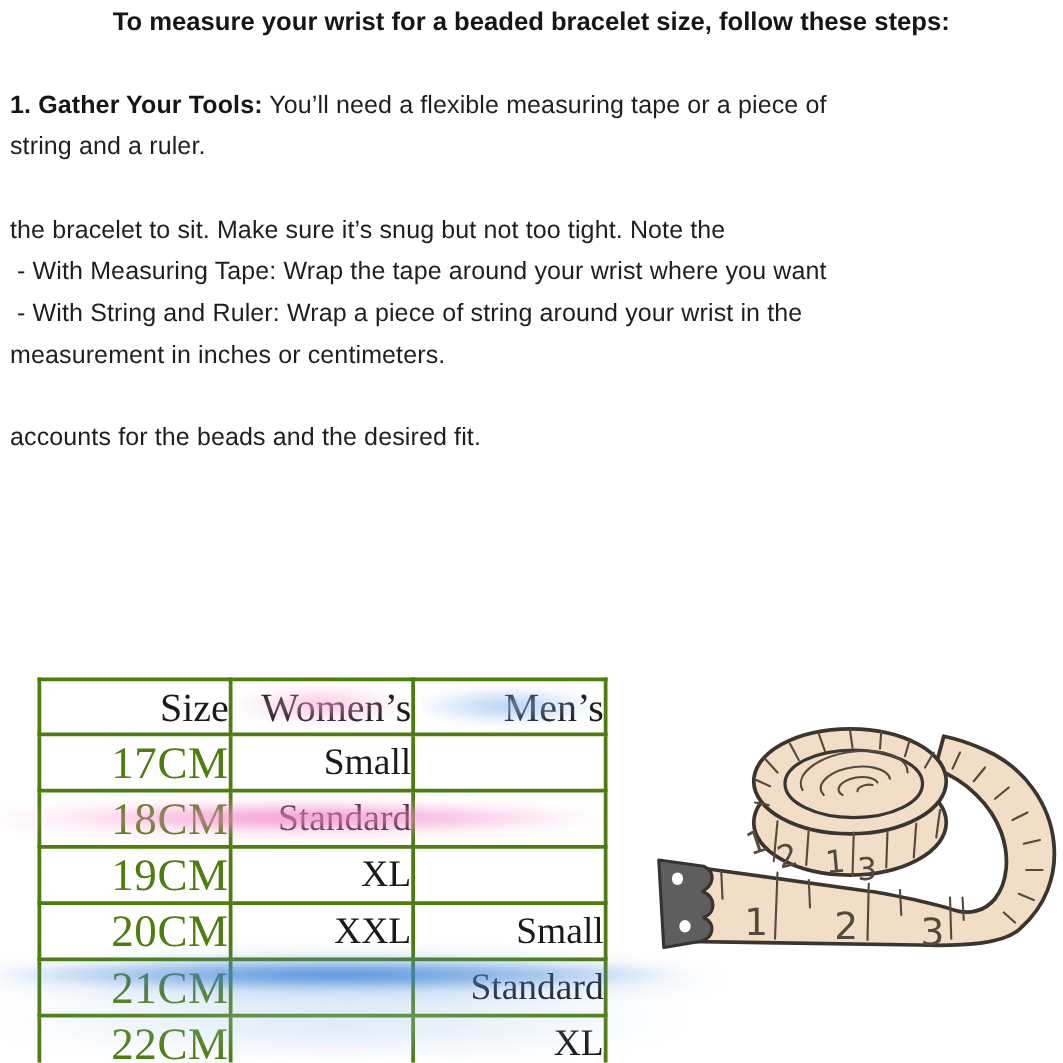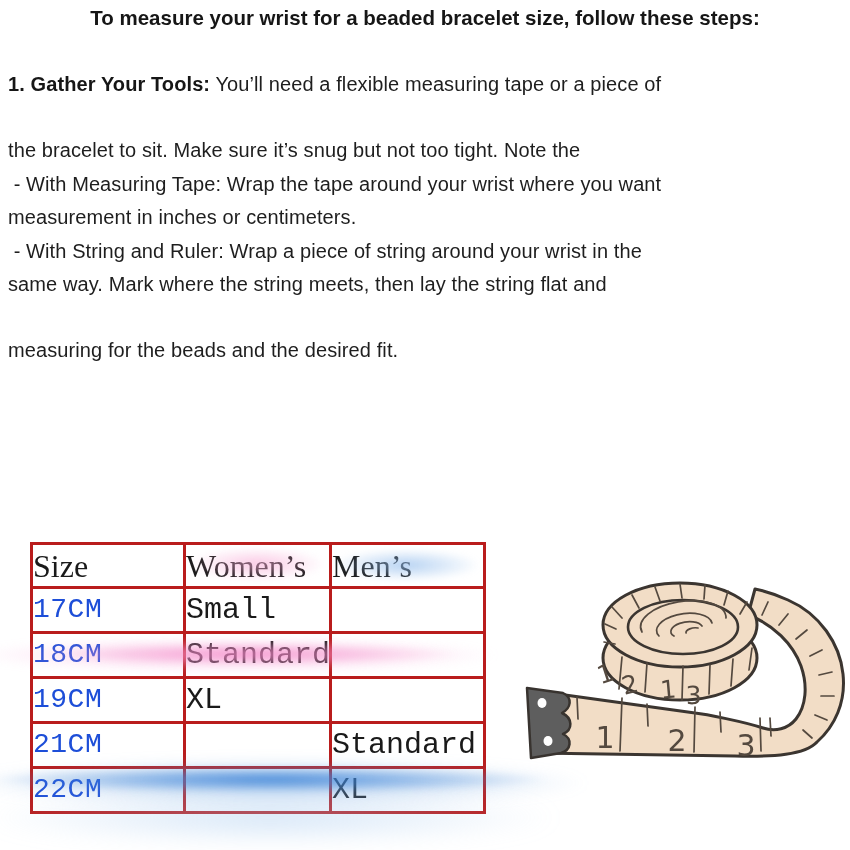--- a/index.html
+++ b/index.html
@@ -7,28 +7,28 @@
        font-family:"Liberation Sans","DejaVu Sans",sans-serif;color:#1e1e1e;}
   .page{position:relative;width:850px;height:850px;padding:2px 8px 0 8px;box-sizing:border-box;}
   .title{font-size:20.5px;font-weight:700;text-align:center;line-height:31px;
          margin:0 0 35px 0;color:#161616;}
   .bodyline{font-size:20px;line-height:33.4px;letter-spacing:0.1px;white-space:nowrap;}
   .b{font-weight:700;color:#161616;}
   .stepgap{height:33px;}
   
   .size-table{position:absolute;left:30px;top:542px;border-collapse:collapse;
               table-layout:fixed;width:453px;background:transparent;}
-  .size-table td,.size-table th{border:3px solid #b91c1c;padding:0;text-align:left;
+  .size-table td,.size-table th{border:3px solid #4d7c0f;padding:0;text-align:right;
               overflow:hidden;background:transparent;font-weight:400;}
   .size-table col.c1{width:153px;} .size-table col.c2{width:146px;} .size-table col.c3{width:154px;}
   .hdr{font-family:"Liberation Serif","DejaVu Serif",serif;font-size:32px;height:41px;
        line-height:40px;color:#1a1a1a;}
-  .cm{font-family:Liberation Mono, monospace;font-size:28px;height:40.5px;
-      line-height:42px;color:#1d4ed8;letter-spacing:0.5px;}
-  .fit{font-family:Liberation Mono, monospace;font-size:30px;line-height:42px;color:#1a1a1a;}
+  .cm{font-family:Liberation Serif, serif;font-size:36px;height:40.5px;
+      line-height:42px;color:#4d7c0f;letter-spacing:0.5px;}
+  .fit{font-family:Liberation Serif, serif;font-size:30px;line-height:42px;color:#1a1a1a;}
   
   .glow{position:absolute;pointer-events:none;border-radius:50%;}
   .g-women{left:188px;top:547px;width:138px;height:34px;filter:blur(3px);
      background:radial-gradient(ellipse closest-side,rgba(247,169,213,.62),rgba(247,169,213,0));}
   .g-men{left:332px;top:549px;width:148px;height:32px;filter:blur(3px);
      background:radial-gradient(ellipse closest-side,rgba(146,188,236,.68),rgba(146,188,236,0));}
   .g-pink-wide{left:-30px;top:637px;width:530px;height:36px;filter:blur(4px);
      background:radial-gradient(ellipse closest-side,rgba(247,160,215,.55),rgba(247,160,215,0));}
   .g-pink-core{left:40px;top:643px;width:420px;height:22px;filter:blur(3px);
      background:radial-gradient(ellipse closest-side,rgba(243,124,193,.6),rgba(243,124,193,0));}
@@ -44,36 +44,36 @@
 </style>
 </head>
 <body>
 
 <div class="page">
 
   <div class="title">To measure your wrist for a beaded bracelet size, follow these steps:</div>
 
   <div>
     <div class="bodyline"><span class="b">1. Gather Your Tools:</span><span> You’ll need a flexible measuring tape or a piece of</span></div>
+    <div class="bodyline">string and a ruler.</div>
   </div>
 
   <div class="stepgap"></div>
 
   <div>
     <div class="bodyline">the bracelet to sit. Make sure it’s snug but not too tight. Note the</div>
     <div class="bodyline">&nbsp;- With Measuring Tape: Wrap the tape around your wrist where you want</div>
+    <div class="bodyline">&nbsp;- With String and Ruler: Wrap a piece of string around your wrist in the</div>
     <div class="bodyline">measurement in inches or centimeters.</div>
-    <div class="bodyline">&nbsp;- With String and Ruler: Wrap a piece of string around your wrist in the</div>
-    <div class="bodyline">same way. Mark where the string meets, then lay the string flat and</div>
   </div>
 
   <div class="stepgap"></div>
 
   <div>
-    <div class="bodyline">measuring for the beads and the desired fit.</div>
+    <div class="bodyline">accounts for the beads and the desired fit.</div>
   </div>
 
   <table class="size-table">
     <colgroup>
         <col class="c1">
         <col class="c2">
         <col class="c3">
       </colgroup>
     <tbody>
         <tr>
@@ -90,20 +90,25 @@
       <td class="cm">18CM</td>
       <td class="fit">Standard</td>
       <td class="fit"></td>
     </tr>
     <tr>
       <td class="cm">19CM</td>
       <td class="fit">XL</td>
       <td class="fit"></td>
     </tr>
     <tr>
+      <td class="cm">20CM</td>
+      <td class="fit">XXL</td>
+      <td class="fit">Small</td>
+    </tr>
+    <tr>
       <td class="cm">21CM</td>
       <td class="fit"></td>
       <td class="fit">Standard</td>
     </tr>
     <tr>
       <td class="cm">22CM</td>
       <td class="fit"></td>
       <td class="fit">XL</td>
     </tr>
   </tbody>

